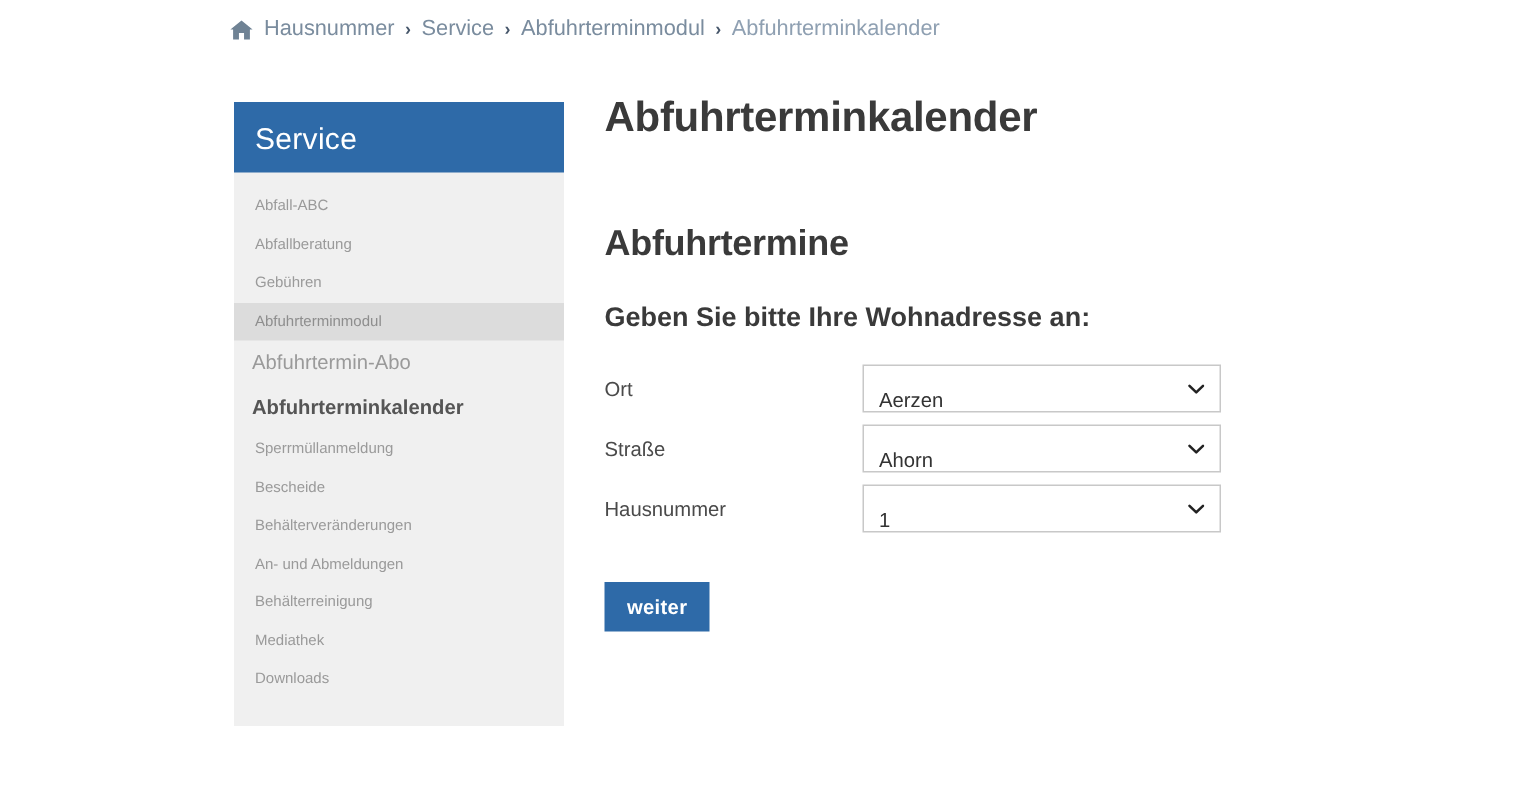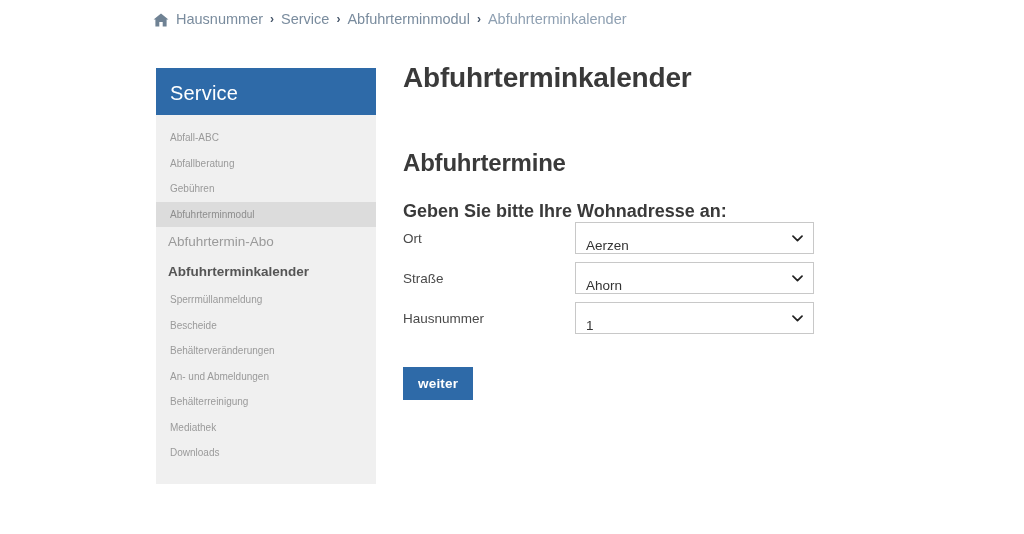--- a/index.html
+++ b/index.html
@@ -99,21 +99,21 @@
     letter-spacing: -0.2px;
   }
   #form-prompt {
     font-size: 18px;
     color: #3a3a3a;
     font-weight: bold;
     margin: 24px 0 0 0;
   }
 
   
-  #address-form { }
+  #address-form { margin-top: 21px; }
   .form-row {
     display: flex;
     align-items: center;
     margin-bottom: 8px;
     height: 32px;
   }
   .form-label {
     width: 172px;
     flex: 0 0 172px;
     font-size: 13.5px;

